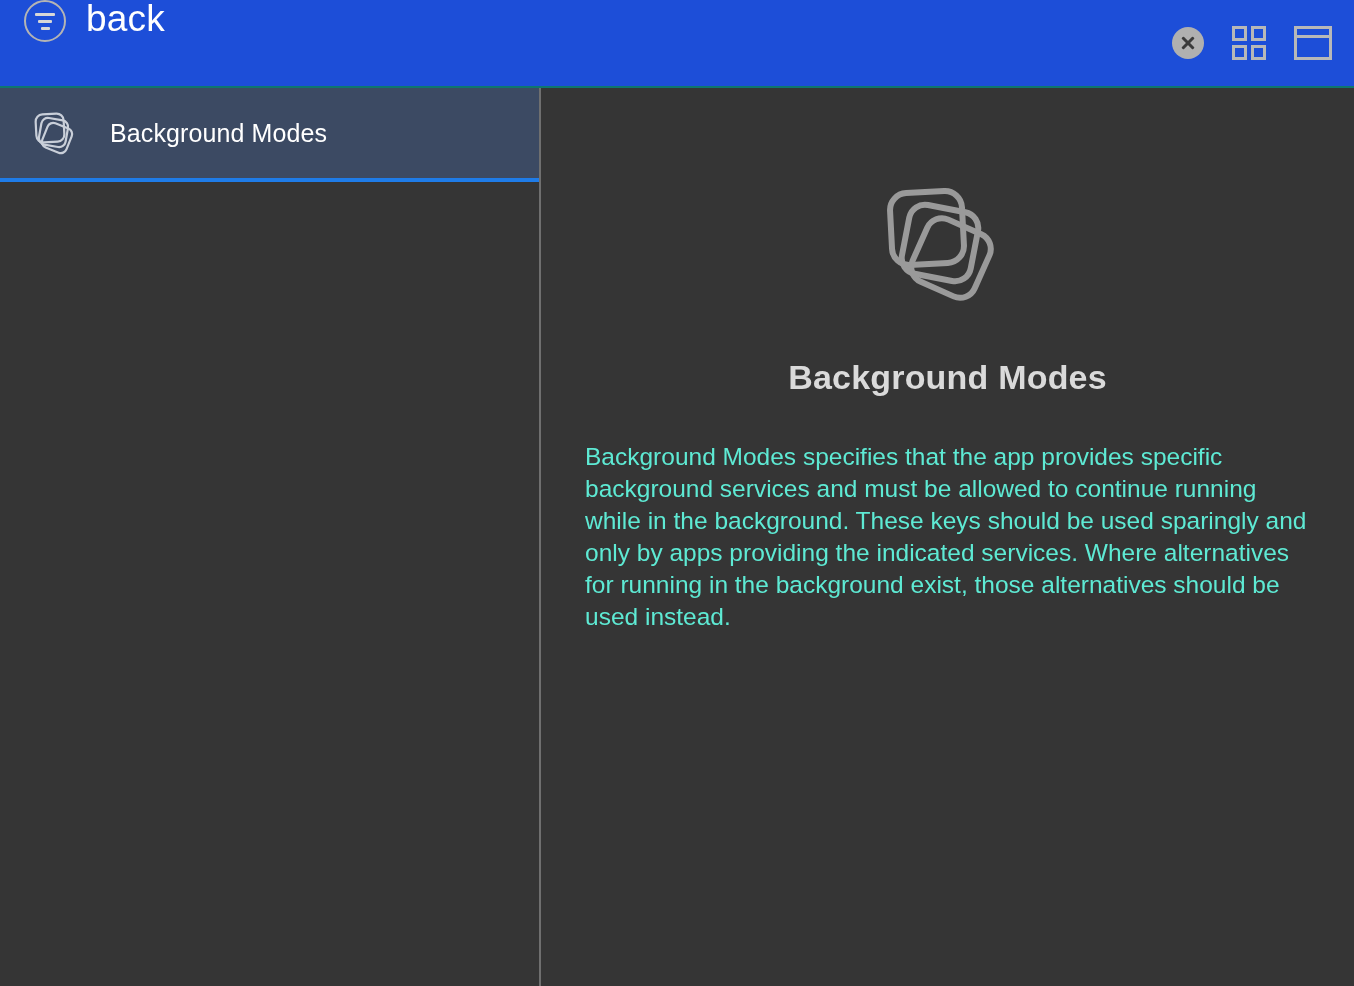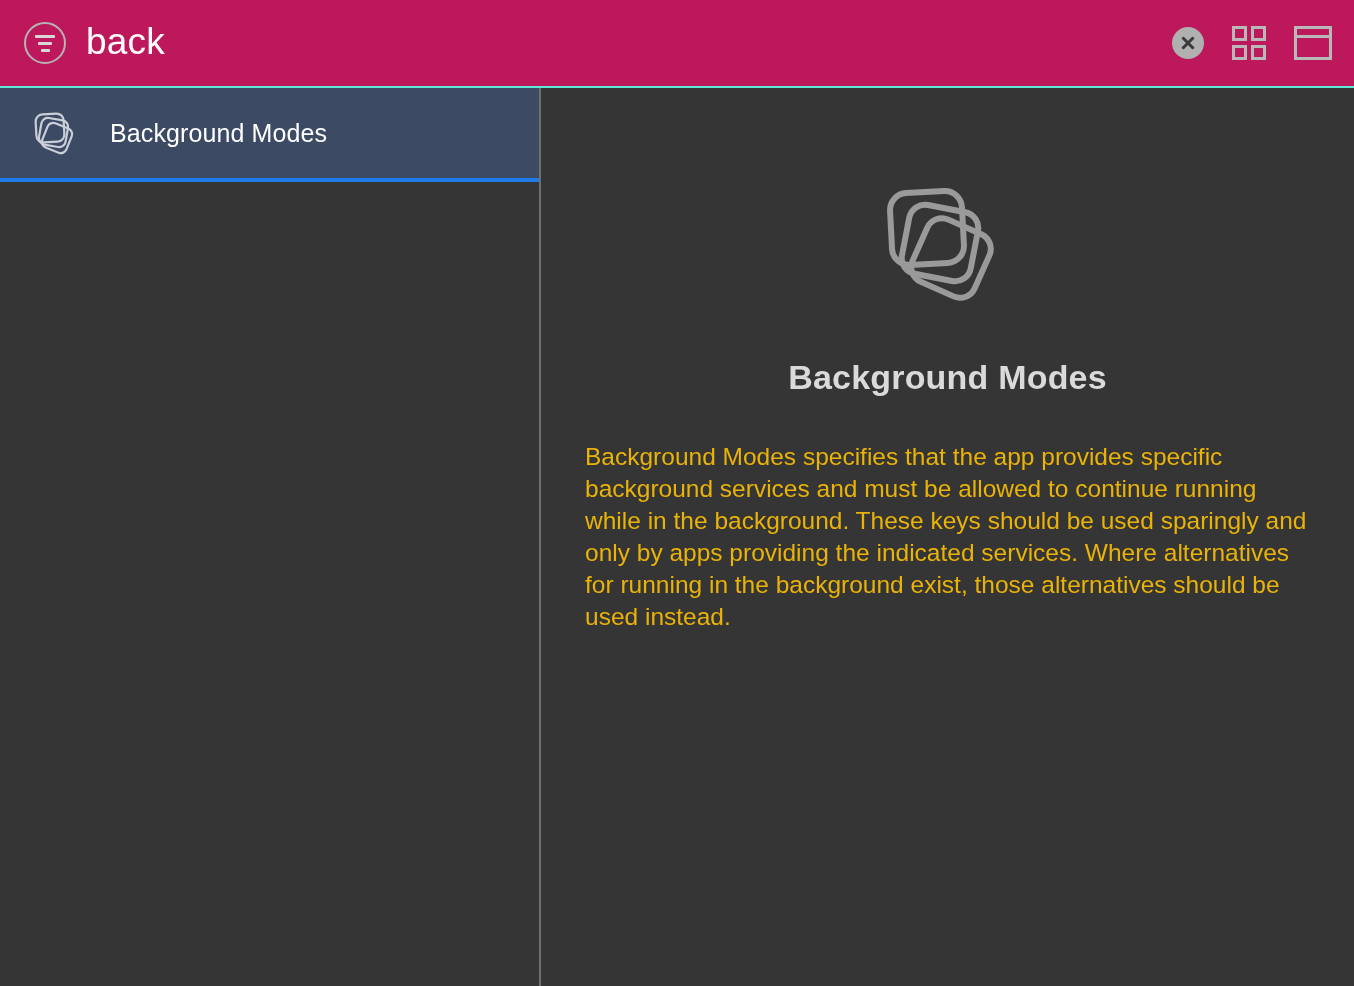--- a/index.html
+++ b/index.html
@@ -21,25 +21,24 @@
     background: #353535;
     display: flex;
     flex-direction: column;
   }
 
   
   .titlebar {
     position: relative;
     height: 88px;
     flex: 0 0 88px;
-    background: #be185d;
-    display: flex;
-    align-items: center;
+    background: #1d4ed8;
+    display: flex;
     padding: 0 22px 0 24px;
-    border-bottom: 2px solid #5eead4;
+    border-bottom: 2px solid #0f766e;
   }
 
   .filter-badge {
     width: 42px;
     height: 42px;
     border-radius: 50%;
     border: 2px solid #b4b4b4;
     display: flex;
     flex-direction: column;
     align-items: center;
@@ -197,21 +196,21 @@
     text-align: center;
     letter-spacing: 0.2px;
   }
 
   .detail-description {
     margin-top: 44px;
     width: 736px;
     max-width: 100%;
     font-size: 24.5px;
     line-height: 32px;
-    color: #eab308;
+    color: #5eead4;
     text-align: left;
   }
 </style>
 </head>
 <body>
 
 <div class="window">
 
   <div class="titlebar">
 

